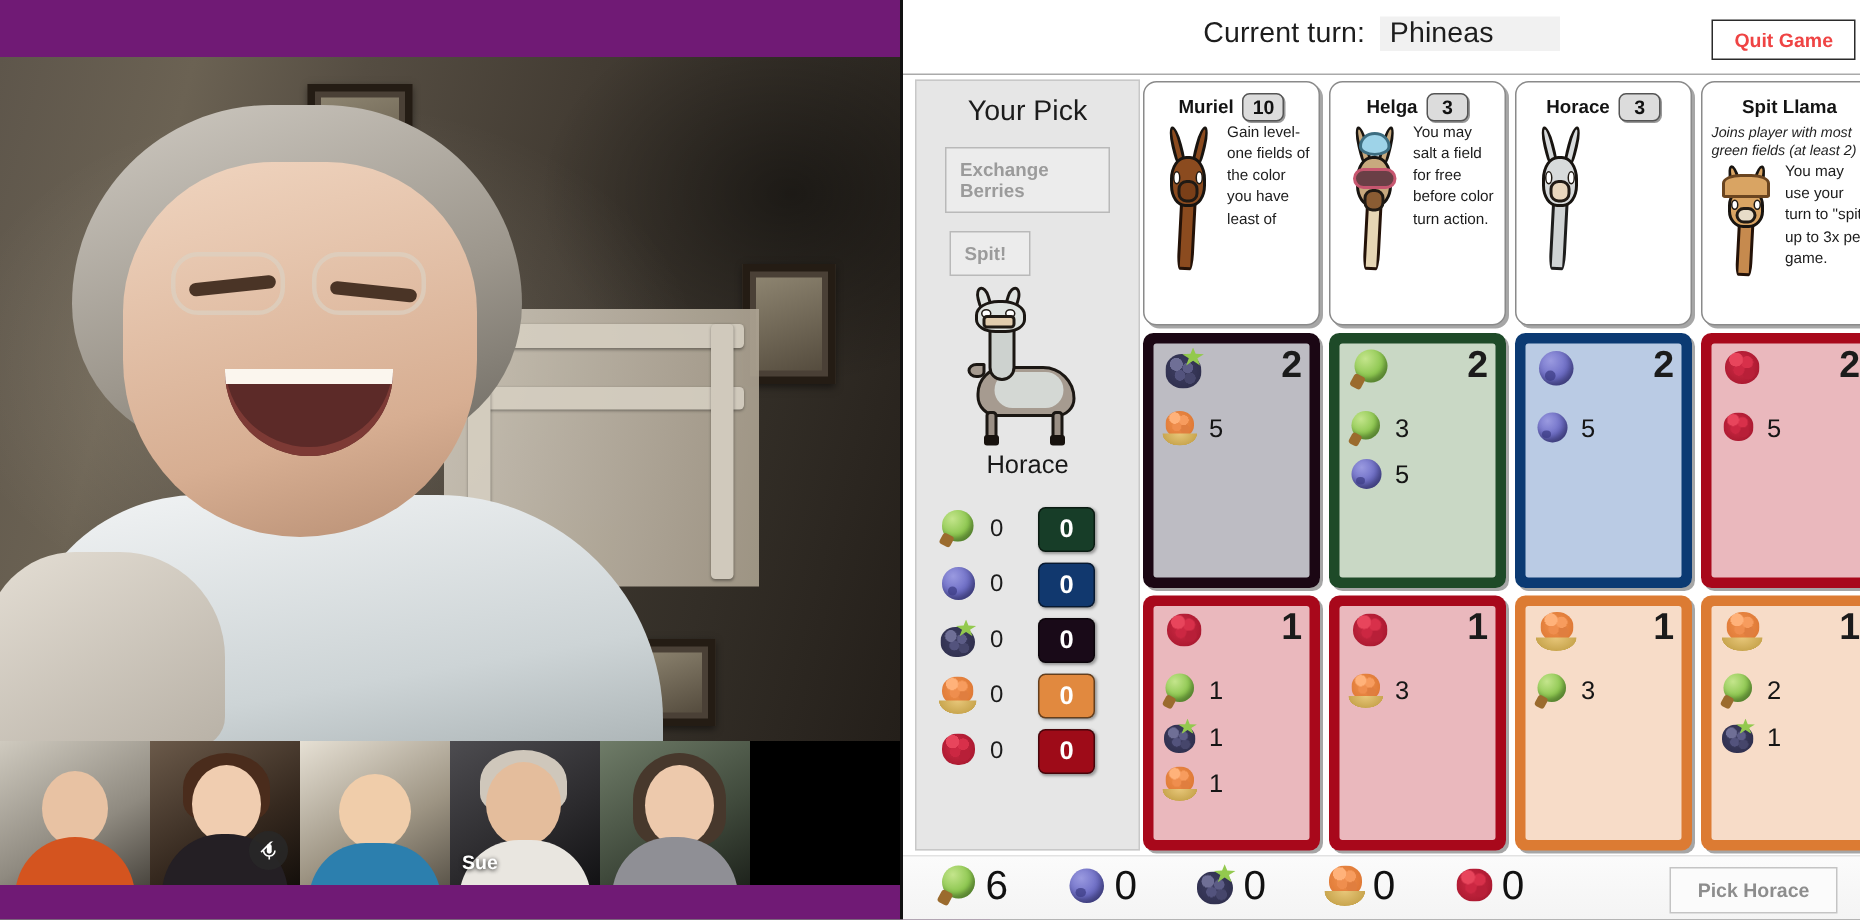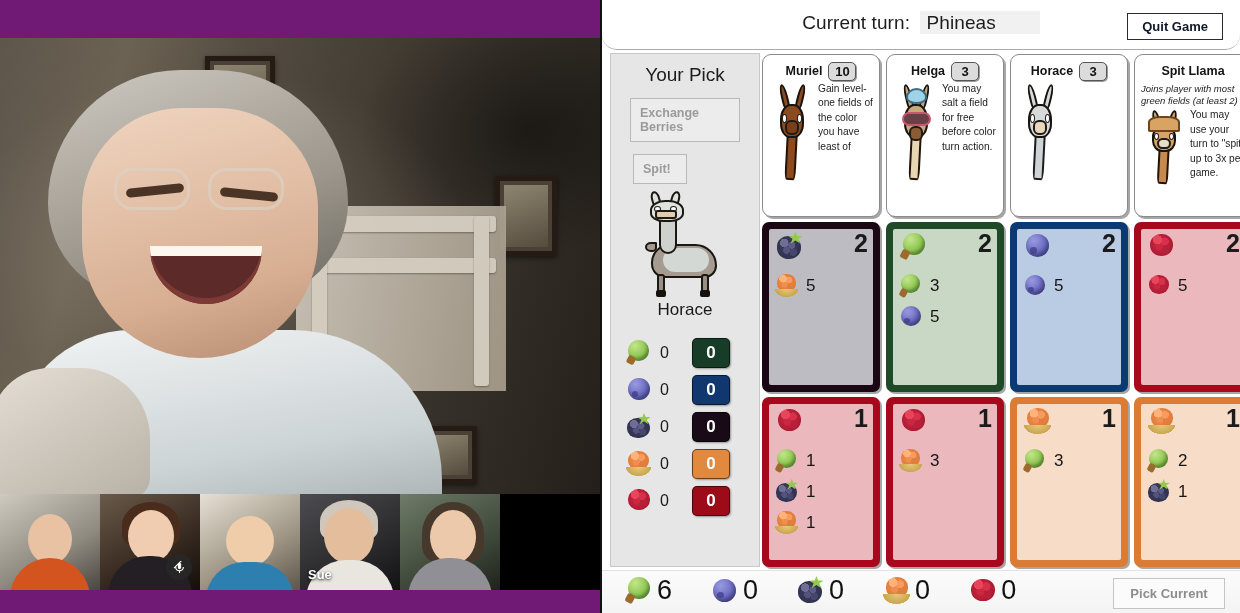--- a/index.html
+++ b/index.html
@@ -143,36 +143,36 @@
   }
 
   
   #game {
     position:absolute; left:600px; top:0; width:640px; height:613px;
     background:#fff;
     border-left:2px solid #111;
   }
   #topbar {
     position:relative; height:50px; width:100%;
-    background:#fff; border-bottom:1px solid #aaa;border-radius:15px;
+    background:#fff; border-bottom:1px solid #aaa;
   }
   #turn-text{
     position:absolute; left:0; right:0; top:12px; text-align:center;
     font-size:19px; color:#1d1d1d; letter-spacing:.1px;
   }
   #turn-text .lbl{ font-weight:400; }
   #turn-text .who{
     font-weight:400; background:#f1f1f1; padding:1px 44px 1px 6px;
     margin-left:5px;
   }
   #quit-btn{
-    position:absolute; right:17px; top:13px;
+    position:absolute; right:3px; top:13px;
     padding:5px 14px; background:#fff;
     border:1.5px solid #2b2b2b; font-size:13px; font-weight:bold;
-    color:#0f172a; cursor:pointer; font-family:"Liberation Sans", sans-serif;
+    color:#ef4444; cursor:pointer; font-family:"Liberation Sans", sans-serif;
   }
 
   #board {
     position:absolute; left:0; top:50px; width:640px; height:520px;
     display:flex;
   }
 
   
   #farm {
     flex:0 0 148px; margin:3px 0 3px 8px; height:514px;
@@ -889,16 +889,16 @@
           </div>
         <div class="n">0</div>
       </div>
       <div class="bb">
         <div class="ic">
             <div class="berry raspberry"></div>
           </div>
         <div class="n">0</div>
       </div>
     </div>
-    <div id="pick-btn">Pick Current</div>
+    <div id="pick-btn">Pick Horace</div>
   </div>
 
 </div>
 
 </body></html>

